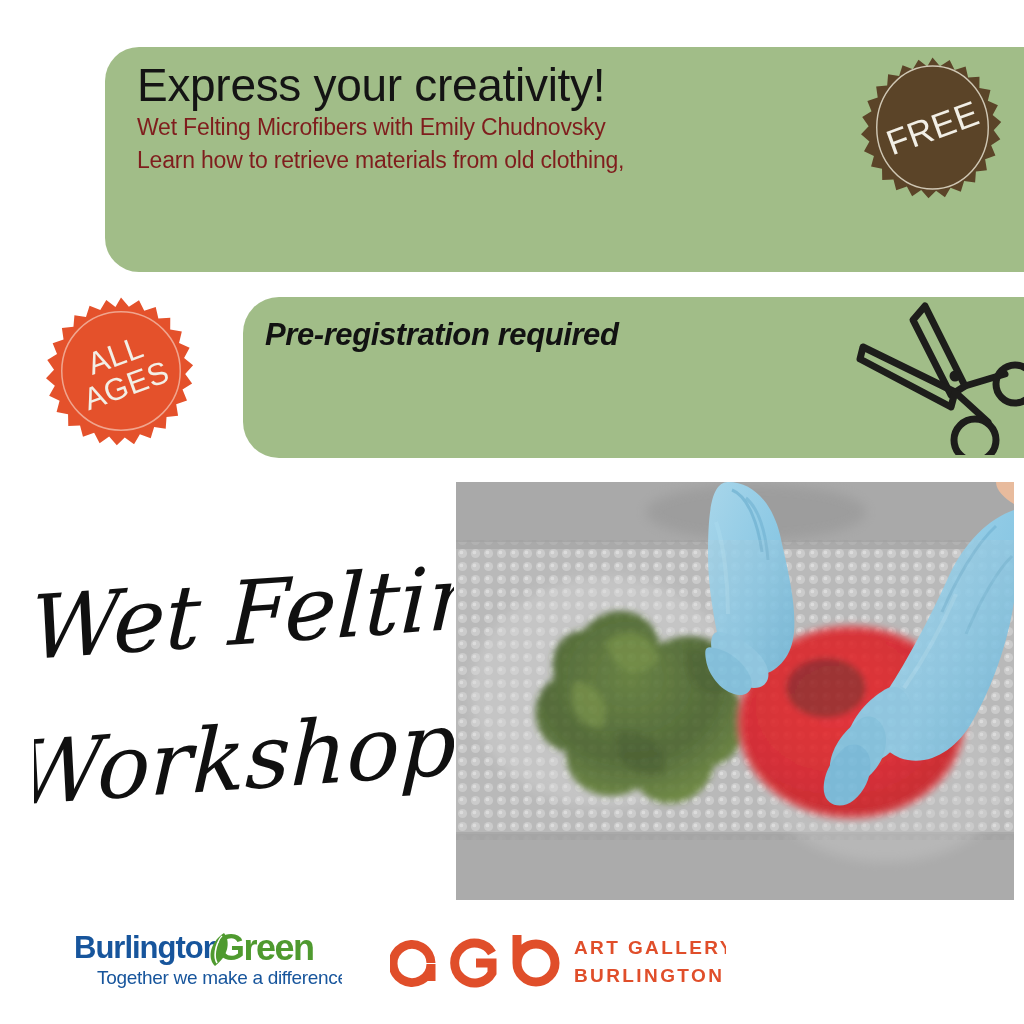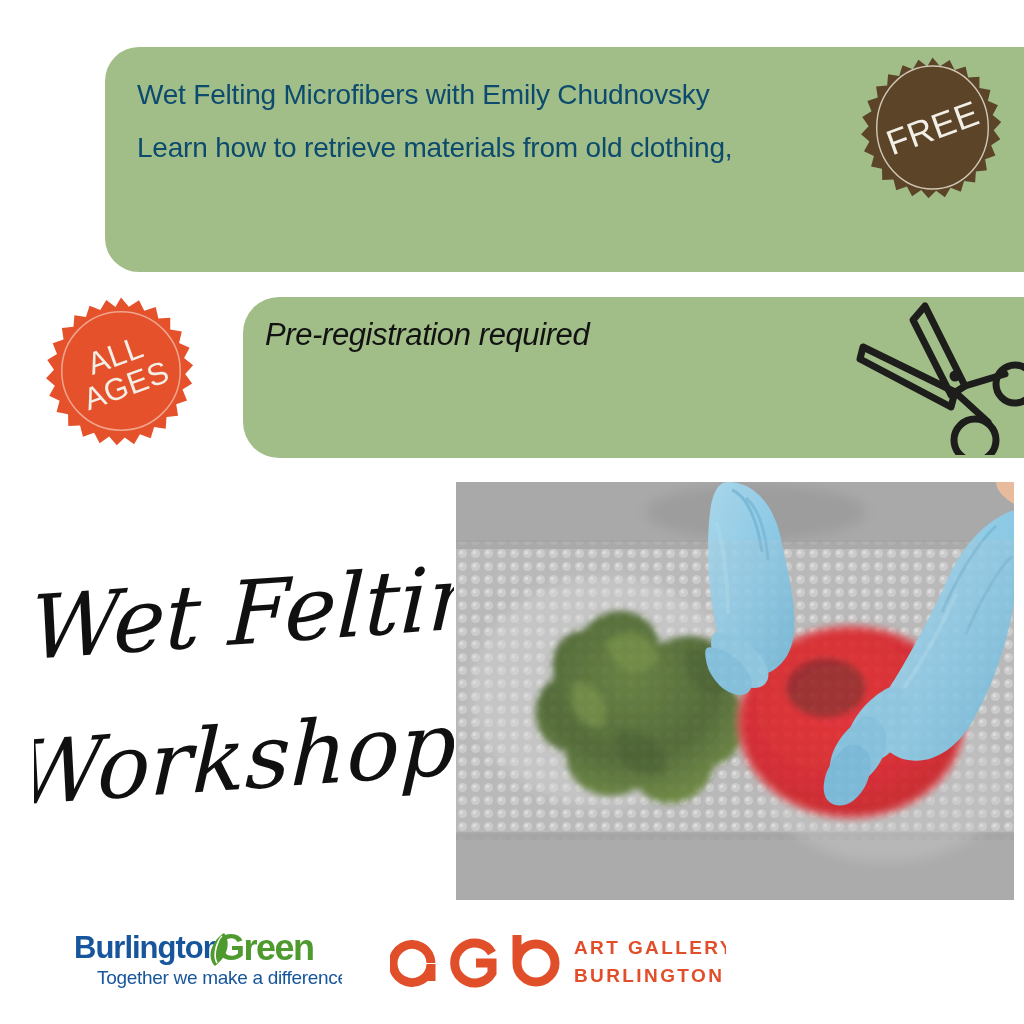--- a/index.html
+++ b/index.html
@@ -34,26 +34,26 @@
   }
   .headline {
     font-size: 46px;
     line-height: 1.06;
     color: #141414;
     letter-spacing: -0.3px;
     font-weight: 400;
     white-space: nowrap;
   }
   .subline {
-    font-size: 28px;
+    font-size: 23px;
     line-height: 1.34;
-    color: #0c4a6e;
+    color: #7f1d1d;
     letter-spacing: -0.2px;
     white-space: nowrap;
-    margin-top: 15px;
+    margin-top: 2px;
   }
 
   
   .badge-free {
     position: absolute;
     left: 861px;
     top: 56px;
     width: 143px;
     height: 143px;
   }
@@ -96,21 +96,21 @@
   }
   .info-line {
     font-size: 31px;
     line-height: 1.52;
     color: #121212;
     font-style: italic;
     letter-spacing: -0.2px;
     white-space: nowrap;
   }
   .info-line.bold {
-    font-weight: normal;
+    font-weight: bold;
     letter-spacing: -0.4px;
   }
 
   
   .scissors {
     position: absolute;
     left: 855px;
     top: 300px;
     width: 175px;
     height: 155px;
@@ -155,20 +155,21 @@
   .logo-agb    { left: 390px; top: 13px; width: 336px; height: 60px; }
   .logo-halton { left: 764px; top: 8px; width: 190px; height: 68px; }
   .logo svg { display: block; width: 100%; height: 100%; }
 </style>
 </head>
 <body>
 
 <div class="poster">
 
   <div class="band-top">
+    <div class="headline">Express your creativity!</div>
     <div class="subline">Wet Felting Microfibers with Emily Chudnovsky</div>
     <div class="subline">Learn how to retrieve materials from old clothing,</div>
   </div>
 
   <div class="badge badge-free">
     <svg viewBox="0 0 200 200" xmlns="http://www.w3.org/2000/svg">
       <polygon fill="#5b4428" points="100,2 110.5,14.2 124,5.6 131,19.6 146.3,14.8 149.8,30 165.7,29 165.6,44.6 181.1,47.4 177.4,62.5 191.5,68.9 184.1,82.6 196.1,92.4 185.6,103.9 194.8,116.5 182,124.8 188,139.2 173.6,144.4 176.1,159.8 160.7,161.4 159.6,176.9 144.2,174.8 139.6,189.7 125.2,184.2 117.4,197.7 105,188.5 94.4,199.1 84.2,187.3 71.5,196.2 64.2,182.4 49.3,187.7 45.4,172.6 29.7,173.4 29.4,157.8 14.1,154.7 18.1,139.7 4.2,133.1 11.8,119.5 0,109.5 10.7,98.2 1.7,85.4 14.7,77.4 8.9,62.9 23.4,57.9 21.2,42.5 36.6,41.1 37.9,25.6 53.3,27.9 58.1,13 72.4,18.7 80.4,5.3 92.6,14.7"></polygon>
       <ellipse cx="100" cy="100" rx="78" ry="86" fill="none" stroke="#cfc7b4" stroke-width="2"></ellipse>
     </svg>
     <div class="badge-text">

